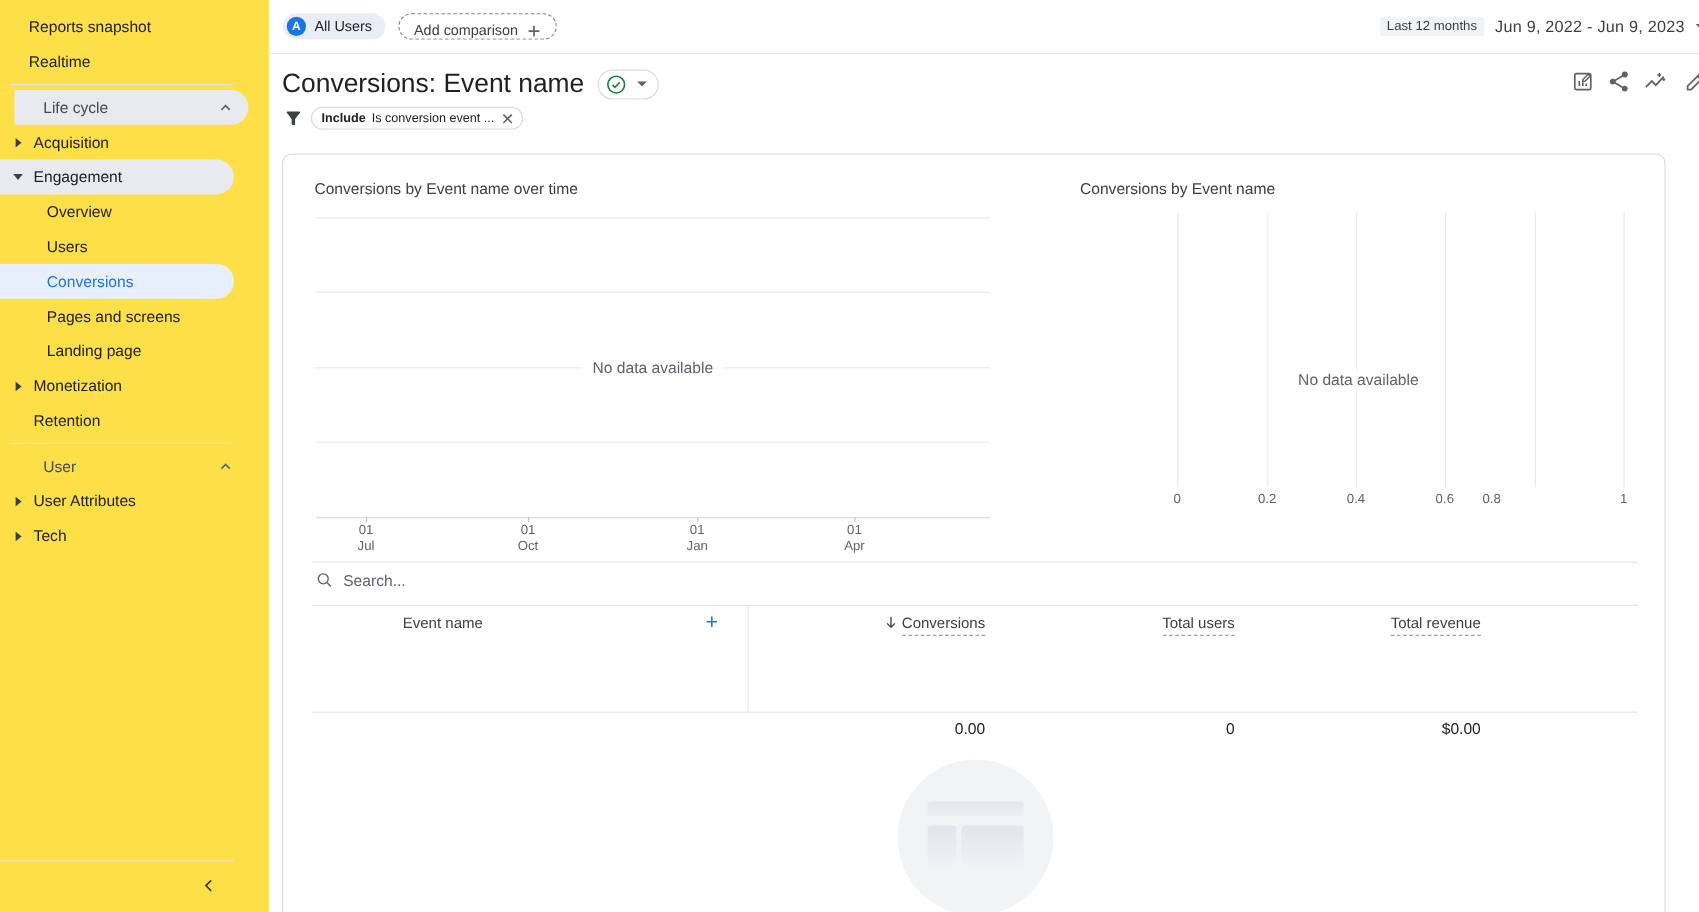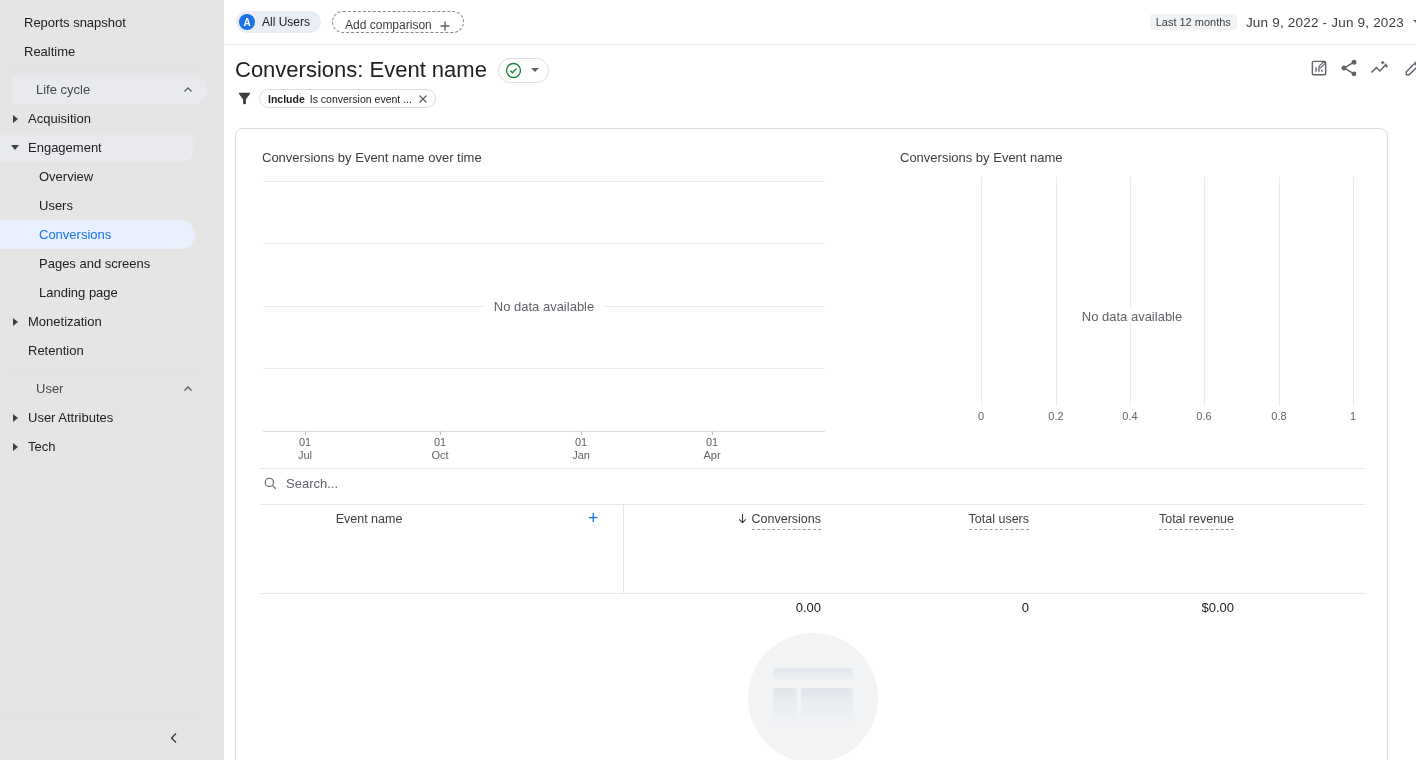--- a/index.html
+++ b/index.html
@@ -1,21 +1,21 @@
 <!DOCTYPE html>
 <html><head>
 <meta charset="utf-8">
 <style>
   * { margin:0; padding:0; box-sizing:border-box; }
   html,body { width:1416px; height:760px; background:#fff; overflow:hidden; position:relative;
               font-family:"Liberation Sans", sans-serif; color:#202124; }
   button { font:inherit; background:none; border:none; cursor:pointer; color:inherit; }
 
   
-  .sidebar { position:absolute; left:0; top:0; width:224px; height:760px; background:#e5e5e5; padding-top:8px; font-size:13px; }
+  .sidebar { position:absolute; left:0; top:0; width:224px; height:760px; background:#fde047; padding-top:8px; font-size:13px; }
   .srow { height:29px; display:flex; align-items:center; width:195px; border-radius:0 16px 16px 0; cursor:pointer; color:#202124; }
   .lvl0 { padding-left:24px; }
   .shead { padding-left:24px; padding-right:13px; justify-content:space-between; color:#45494d;margin-left:12px; }
   .arrow-row { padding-left:10px; }
   .arrow-box { width:10px; display:flex; justify-content:center; margin-right:8px; }
   .noarrow { padding-left:28px; }
   .child { padding-left:39px; }
   .pill-gray { background:#e9eaed; }
   .selected { background:#e8f0fe; color:#1a73e8; }
   .sdivider { height:1px; background:#e0e3e7; margin:4px 30px 4px 8px; }
@@ -277,21 +277,21 @@
     <div class="vline" style="left:820px;  top:48px; height:229px;"></div>
     <div class="vline" style="left:894px;  top:48px; height:229px;"></div>
     <div class="vline" style="left:968px;  top:48px; height:229px;"></div>
     <div class="vline" style="left:1043px; top:48px; height:229px;"></div>
     <div class="vline" style="left:1117px; top:48px; height:229px;"></div>
     <span class="nodata" style="left:896px; top:187px;">No data available</span>
     <div class="x-label" style="left:745px;">0</div>
     <div class="x-label" style="left:820px;">0.2</div>
     <div class="x-label" style="left:894px;">0.4</div>
     <div class="x-label" style="left:968px;">0.6</div>
-    <div class="x-label" style="left:1043px;">0.8</div>
+    <div class="x-label" style="left:1007px;">0.8</div>
     <div class="x-label" style="left:1117px;">1</div>
   </div>
 
   <div class="divider-h" style="top:339px;"></div>
   <div class="search-row">
     <svg width="15" height="15" viewBox="0 0 20 20" fill="none" stroke="#5f6368" stroke-width="1.5">
       <circle cx="8.5" cy="8.5" r="5.5"></circle>
         <path d="M12.8 12.8L17 17"></path>
     </svg>
     <input class="search-input" placeholder="Search..." style="">

